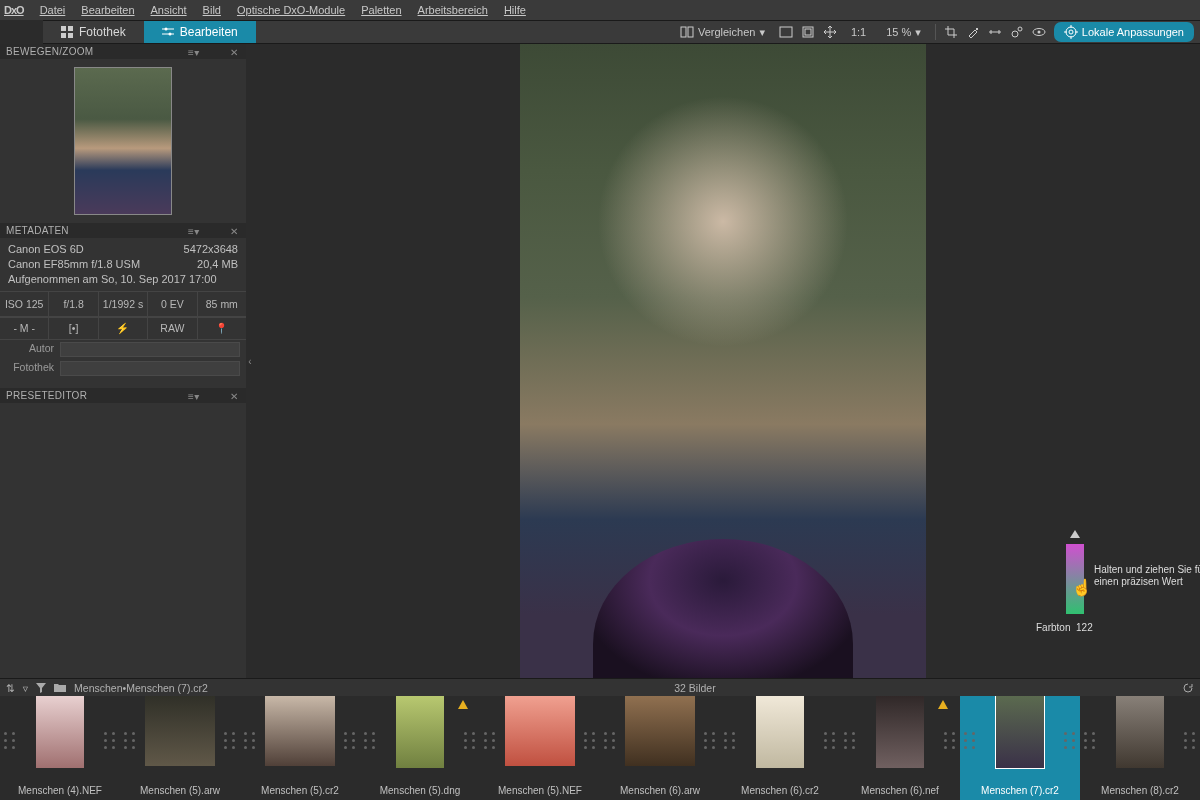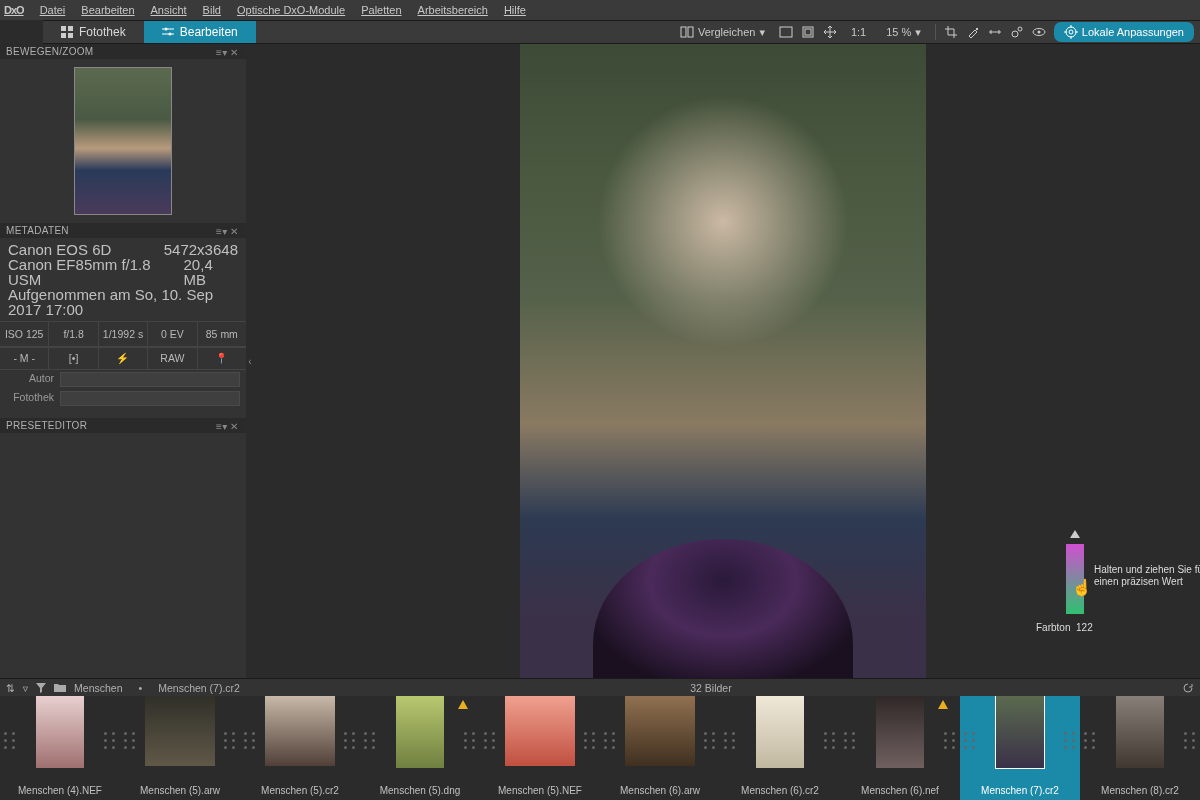--- a/index.html
+++ b/index.html
@@ -18,30 +18,30 @@
 .toolbar-spacer { flex: 1; }
 .toolbar-right { display: flex; align-items: center; gap: 8px; padding-right: 6px; }
 .tb-btn { display: flex; align-items: center; gap: 4px; padding: 2px 6px; color: #c8c8c8; font-size: 11px; }
 .tb-btn.local { background: #1a8aa8; color: #fff; border-radius: 7px; padding: 3px 10px; }
 .tb-ico { width: 14px; height: 14px; display: inline-block; position: relative; }
 .sep { width: 1px; height: 16px; background: #555; }
 
 
 .main { display: flex; height: calc(800px - 20px - 24px - 122px); }
 .sidebar { width: 246px; background: #333; display: flex; flex-direction: column; overflow: hidden; }
-.panel-header { display: flex; align-items: center; background: #2a2a2a; padding: 2px 6px; font-size: 10px; text-transform: uppercase; letter-spacing: 0.3px; color: #b0b0b0; }
+.panel-header { display: flex; align-items: center; background: #2a2a2a; padding: 2px 6px; font-size: 10px; text-transform: uppercase; letter-spacing: 0.3px; color: #b0b0b0; gap: 28px; }
 .panel-header .sp { flex:1; }
 .panel-header .pico { width: 10px; height: 10px; margin-left: 4px; opacity: .7; }
 
 
 .nav-thumb { display: flex; justify-content: center; padding: 8px; }
 .nav-img { width: 98px; height: 148px; border: 1px solid #888; background: linear-gradient(180deg,#5b6a4f 0%,#4a5943 35%,#b89a7d 55%,#2a3a5a 70%,#4a3a5a 100%); }
 
 
-.meta-lines { padding: 4px 8px; font-size: 15px; color: #c0c0c0; }
+.meta-lines { padding: 4px 8px; font-size: 11px; color: #c0c0c0; }
 .meta-lines div { display: flex; justify-content: space-between; line-height: 15px; }
 .exif-row { display: flex; border-top: 1px solid #444; border-bottom: 1px solid #444; }
 .exif-cell { flex: 1; text-align: center; padding: 6px 2px; font-size: 10.5px; border-right: 1px solid #444; }
 .exif-cell:last-child { border-right: none; }
 .exif-row2 .exif-cell { padding: 4px 2px; }
 .meta-input-row { display: flex; align-items: flex-start; padding: 2px 6px; gap: 6px; }
 .meta-input-row label { width: 48px; text-align: right; font-size: 10.5px; color: #9a9a9a; }
 .meta-input-row .inp { flex: 1; height: 15px; background: #3f3f3f; border: 1px solid #4a4a4a; }
 
 
@@ -54,21 +54,21 @@
 .photo .basket { position:absolute; left:18%; right:18%; bottom:0; height:22%; background:radial-gradient(ellipse at 50% 30%,#2a1a3a 0%,#4a2a5a 40%,#1a1020 80%); border-top-left-radius:60% 90%; border-top-right-radius:60% 90%;}
 .tooltip-box { position: absolute; left: 820px; top: 500px; font-size: 10px; color: #ddd; }
 .tooltip-box .sliderbar { width: 18px; height: 70px; background: linear-gradient(180deg,#d050d0,#30c070); margin-bottom:4px; position:relative;}
 .tooltip-box .sliderbar::before { content:""; position:absolute; top:-14px; left:4px; width:0;height:0;border-left:5px solid transparent;border-right:5px solid transparent;border-bottom:8px solid #ccc;}
 .tooltip-box .cursor { position:absolute; left:6px; top:34px; font-size:16px; color:#fff;}
 .tooltip-box .hint { position:absolute; left:28px; top:20px; width:120px; line-height:12px; }
 .tooltip-box .label { position:absolute; left:-30px; top:78px; }
 
 
 .strip-header { height: 18px; background: #333; border-top: 1px solid #1a1a1a; display: flex; align-items: center; padding: 0 6px; gap: 8px; font-size: 10.5px; color: #b0b0b0; }
-.strip-header .crumbs { display:flex; gap:16px; align-items:center;}
+.strip-header .crumbs { display:flex; gap:0; align-items:center;}
 .strip-header .sp { flex:1; }
 .filmstrip { height: 104px; background: #2b2b2b; display: flex; align-items: center; overflow: hidden; }
 .thumb { width: 120px; height: 100%; display: flex; flex-direction: column; align-items: center; justify-content: space-between; position: relative; }
 .thumb .dots { position:absolute; left:4px; top:36px; display:grid; grid-template-columns:repeat(2,4px); gap:4px;}
 .thumb .dots span{width:3px;height:3px;border-radius:50%;background:#666;}
 .thumb .dotsR { left:auto; right:4px;}
 .thumb-img { width: 70px; height: 70px; background: #555; margin-bottom: 2px; }
 .thumb.portrait .thumb-img { width: 48px; height: 72px; }
 .thumb.selected { background: #1a8aa8; }
 .thumb.selected .thumb-img { outline: 1px solid #fff; }

